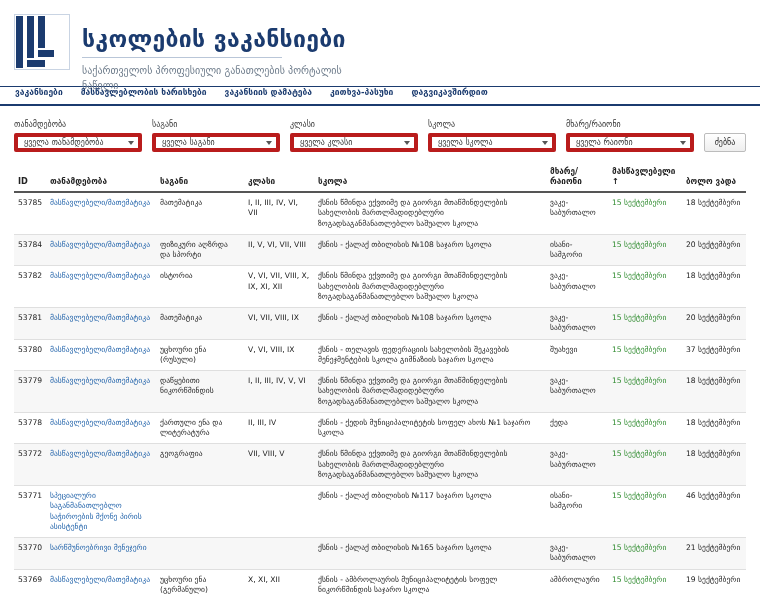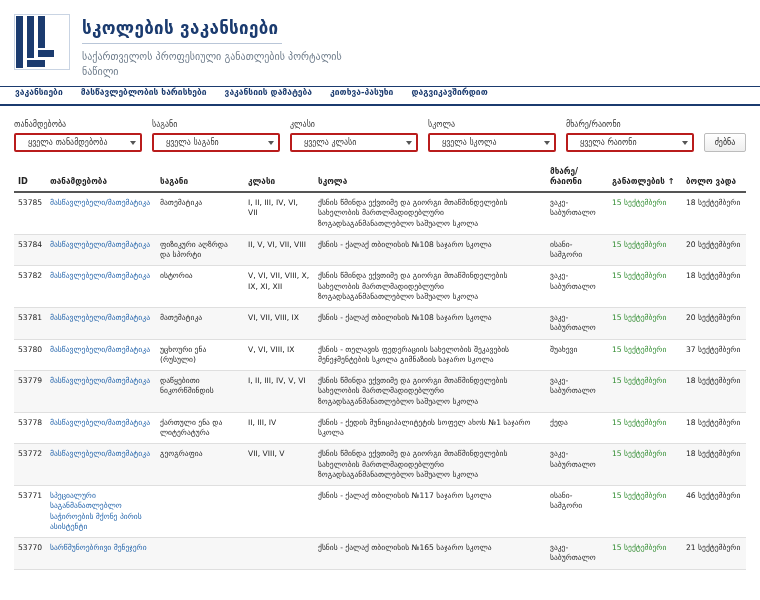--- a/index.html
+++ b/index.html
@@ -28,24 +28,25 @@
   .logo .l1 { left:2px;  top:2px;  width:7px;  height:52px; }
   .logo .l2 { left:13px; top:2px;  width:7px;  height:42px; }
   .logo .l3 { left:24px; top:2px;  width:7px;  height:32px; }
   .logo .lfoot1 { left:13px; top:46px; width:18px; height:7px; }
   .logo .lfoot2 { left:24px; top:36px; width:16px; height:7px; }
   .logo .frame { position:absolute; left:0; top:0; width:56px; height:56px; border:1px solid #c9d4e3; }
 
   .titleblock { padding-top: 4px; }
   .site-title {
     color: #1b3b6f;
-    font-size: 17px;
+    font-size: 23px;
     font-weight: bold;
     letter-spacing: .3px;
     white-space: nowrap;
+    margin-top: 8px;
   }
   .title-rule {
     height: 1px; background: #b9c6d8;
     margin: 5px 0 5px 0; width: 200px;
   }
   .site-sub {
     color: #6f7d8c;
     font-size: 10px;
     line-height: 1.5;
     max-width: 260px;
@@ -75,26 +76,26 @@
     display: flex;
     gap: 10px;
     align-items: flex-end;
   }
   .filter-col { display: flex; flex-direction: column; }
   .filter-label {
     font-size: 8px; color: #333; margin-bottom: 4px;
   }
   .select {
     width: 128px; height: 19px;
-    border: 2px solid #b91c1c;
+    border: 4px solid #b91c1c;
     background: #fff;
     border-radius: 2px;
     display: flex; align-items: center;
     justify-content: space-between;
-    padding: 0 4px 0 12px;
+    padding: 0 4px 0 6px;
     font-size: 8px; color: #333;
     cursor: pointer;
   }
   .caret {
     width: 0; height: 0;
     border-left: 3px solid transparent;
     border-right: 3px solid transparent;
     border-top: 4px solid #555;
   }
   .btn-search {
@@ -217,21 +218,21 @@
   <div class="table-wrap">
     <table>
       <thead>
         <tr>
           <th class="c-id">ID</th>
           <th class="c-pos">თანამდებობა</th>
           <th class="c-sub">საგანი</th>
           <th class="c-class">კლასი</th>
           <th class="c-school">სკოლა</th>
           <th class="c-region">მხარე/რაიონი</th>
-          <th class="c-pub">განათლების ↑</th>
+          <th class="c-pub">მასწავლებელი ↑</th>
           <th class="c-last">ბოლო ვადა</th>
         </tr>
       </thead>
       <tbody id="tbody">
           <tr>
             <td class="c-id">53785</td>
             <td class="c-pos link">მასწავლებელი/მათემატიკა</td>
             <td class="c-sub">მათემატიკა</td>
             <td class="c-class">I, II, III, IV, VI, VII</td>
             <td class="c-school">ქსნის წმინდა ექვთიმე და გიორგი მთაწმინდელების სახელობის მართლმადიდებლური ზოგადსაგანმანათლებლო საშუალო სკოლა</td>
@@ -322,17 +323,27 @@
           <tr>
             <td class="c-id">53770</td>
             <td class="c-pos link">სარწმუნოებრივი მენეჯერი</td>
             <td class="c-sub"></td>
             <td class="c-class"></td>
             <td class="c-school">ქსნის - ქალაქ თბილისის №165 საჯარო სკოლა</td>
             <td class="c-region">ვაკე-საბურთალო</td>
             <td class="c-pub green">15 სექტემბერი</td>
             <td class="c-last">21 სექტემბერი</td>
           </tr>
+          <tr>
+            <td class="c-id">53769</td>
+            <td class="c-pos link">მასწავლებელი/მათემატიკა</td>
+            <td class="c-sub">უცხოური ენა (გერმანული)</td>
+            <td class="c-class">X, XI, XII</td>
+            <td class="c-school">ქსნის - ამბროლაურის მუნიციპალიტეტის სოფელ ნიკორწმინდის საჯარო სკოლა</td>
+            <td class="c-region">ამბროლაური</td>
+            <td class="c-pub green">15 სექტემბერი</td>
+            <td class="c-last">19 სექტემბერი</td>
+          </tr>
         </tbody>
     </table>
   </div>
 
 </div>
 
 </body></html>

